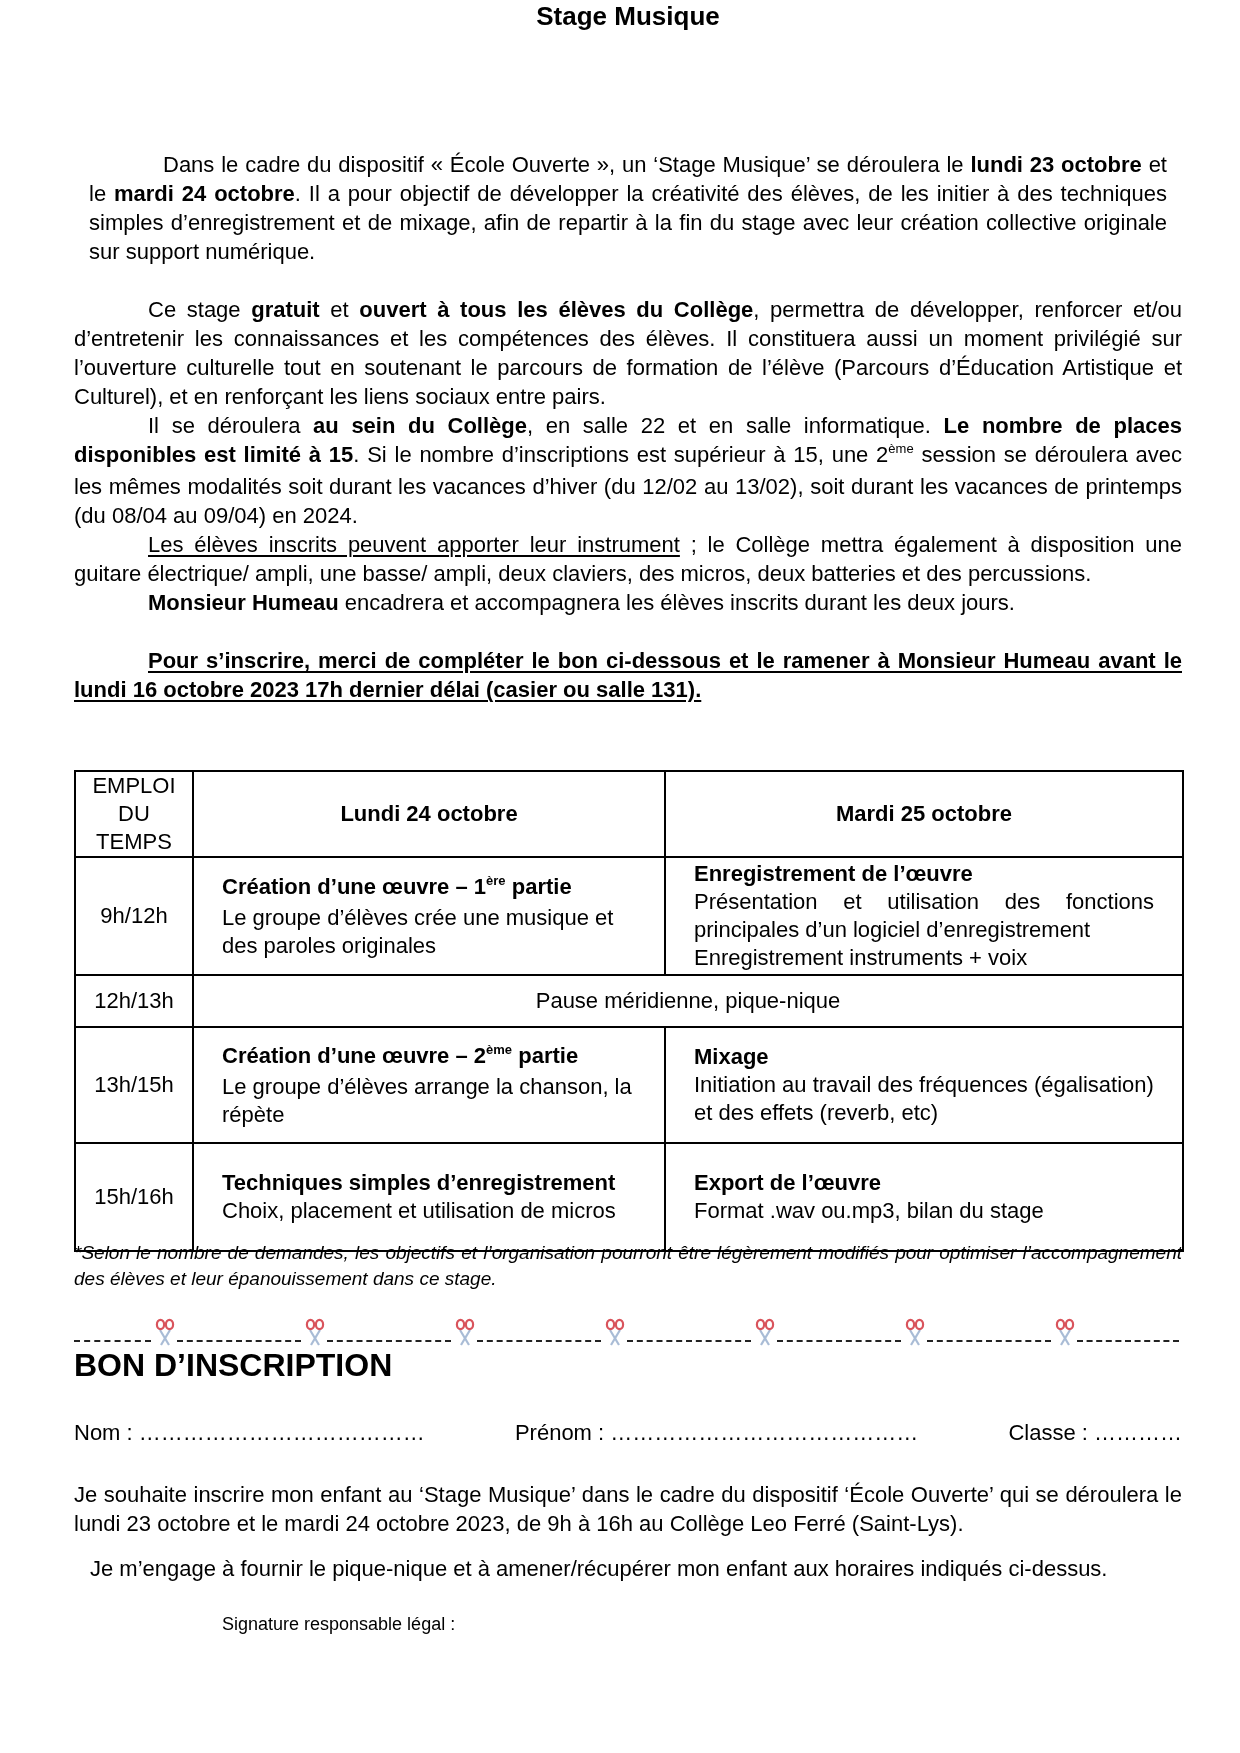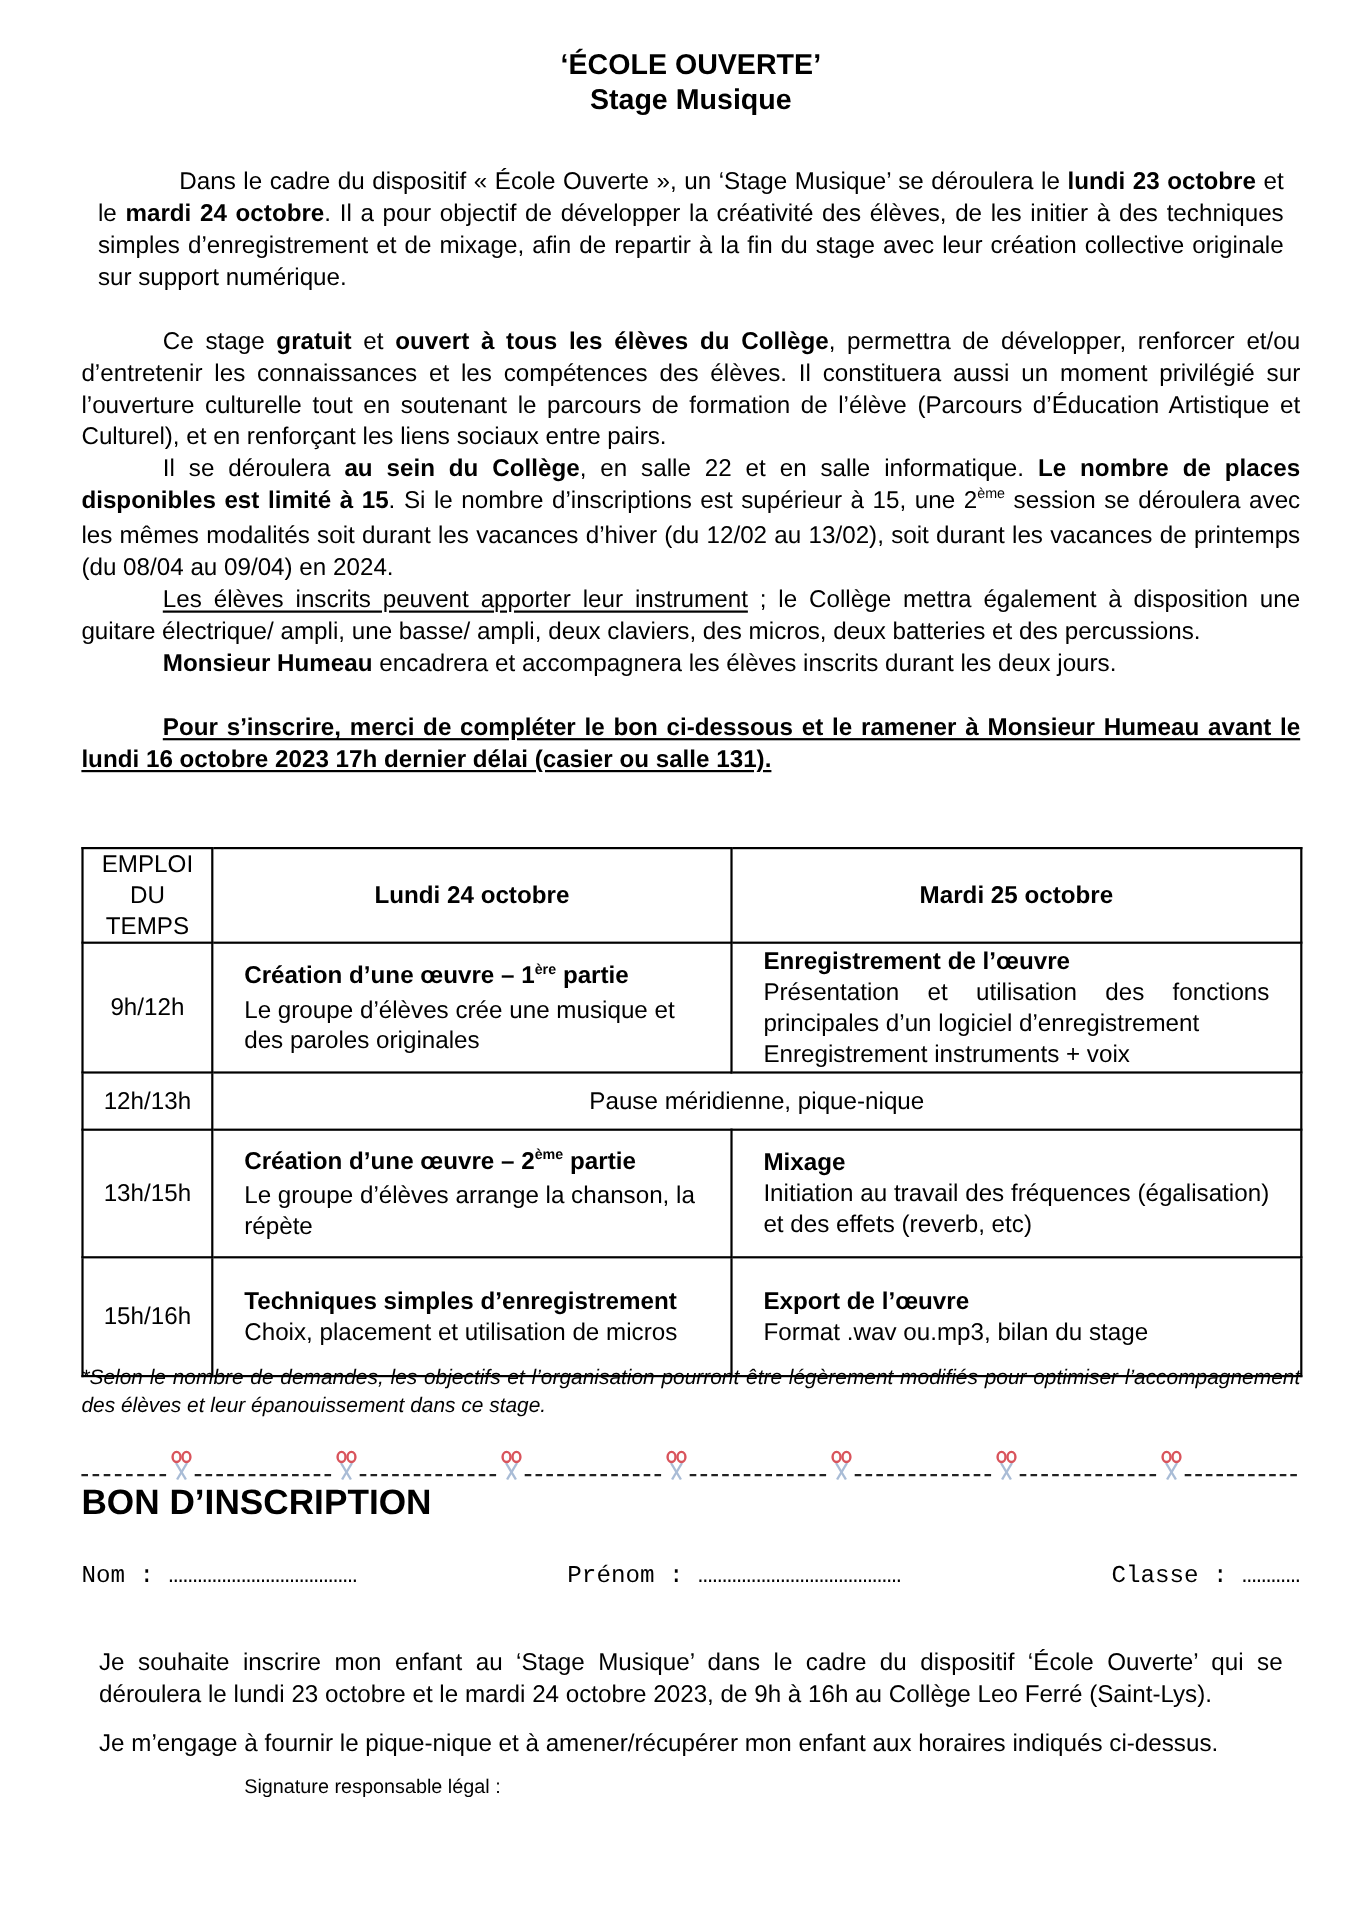--- a/index.html
+++ b/index.html
@@ -26,29 +26,28 @@
   .time { text-align: center; padding: 0 !important; border-radius: 26px; }
   .act-title { font-weight: bold; }
   .justify { text-align: justify; text-align-last: left; }
   .pause { text-align: center; }
 
   .note { position: absolute; left: 74px; top: 1240px; width: 1108px; font-style: italic; font-size: 19px; line-height: 26px; text-align: justify; }
   .cutline { position: absolute; left: 74px; top: 1318px; width: 1108px; height: 30px; }
   .cutline .dash { position: absolute; top: 22px; height: 0; border-top: 2px dashed #222; }
   .scissor { position: absolute; top: 0; width: 22px; height: 28px; }
   .bon-title { position: absolute; left: 74px; top: 1345px; width: 1108px; text-align: left; font-weight: bold; font-size: 32px; line-height: 40px; }
-  .fields { position: absolute; left: 74px; top: 1418px; width: 1108px; font-size: 22px; line-height: 29px; display: flex; justify-content: space-between; font-family: Liberation Mono, monospace; }
+  .fields { position: absolute; left: 74px; top: 1418px; width: 1108px; font-size: 22px; line-height: 29px; display: flex; justify-content: space-between; }
   .consent { position: absolute; left: 74px; top: 1480px; width: 1108px; }
   .signature { position: absolute; left: 222px; top: 1610px; font-size: 18px; line-height: 29px; }
 </style>
 </head>
 <body>
 
 <div class="page">
-  <div class="title title1">‘ÉCOLE OUVERTE’</div>
   <div class="title">Stage Musique</div>
 </div>
 
 <div class="page" style="top:135px;">
   <p class="para indent" style="margin:15px;">
     <span>Dans le cadre du dispositif « École Ouverte », un ‘Stage Musique’ se déroulera le </span><b>lundi 23 octobre</b><span> et le </span><b>mardi 24 octobre</b><span>. Il a pour objectif de développer la créativité des élèves, de les initier à des techniques simples d’enregistrement et de mixage, afin de repartir à la fin du stage avec leur création collective originale sur support numérique.</span>
   </p>
   <p class="para indent" style="margin:29px 0 0 0;">
     <span>Ce stage </span><b>gratuit</b><span> et </span><b>ouvert à tous les élèves du Collège</b><span>, permettra de développer, renforcer et/ou d’entretenir les connaissances et les compétences des élèves. Il constituera aussi un moment privilégié sur l’ouverture culturelle tout en soutenant le parcours de formation de l’élève (Parcours d’Éducation Artistique et Culturel), et en renforçant les liens sociaux entre pairs.</span>
   </p>
@@ -178,16 +177,16 @@
       </svg></span>
   </div>
 
 <div class="bon-title">BON D’INSCRIPTION</div>
 <div class="fields">
   <span>Nom : …………………………………</span>
   <span>Prénom : ……………………………………</span>
   <span>Classe : …………</span>
 </div>
 <div class="consent">
-  <p class="para" style="margin:16px;">Je souhaite inscrire mon enfant au ‘Stage Musique’ dans le cadre du dispositif ‘École Ouverte’ qui se déroulera le lundi 23 octobre et le mardi 24 octobre 2023, de 9h à 16h au Collège Leo Ferré (Saint-Lys).</p>
+  <p class="para" style="margin:0;">Je souhaite inscrire mon enfant au ‘Stage Musique’ dans le cadre du dispositif ‘École Ouverte’ qui se déroulera le lundi 23 octobre et le mardi 24 octobre 2023, de 9h à 16h au Collège Leo Ferré (Saint-Lys).</p>
   <p class="para" style="margin:16px;">Je m’engage à fournir le pique-nique et à amener/récupérer mon enfant aux horaires indiqués ci-dessus.</p>
 </div>
 <div class="signature">Signature responsable légal :</div>
 
 </body></html>

